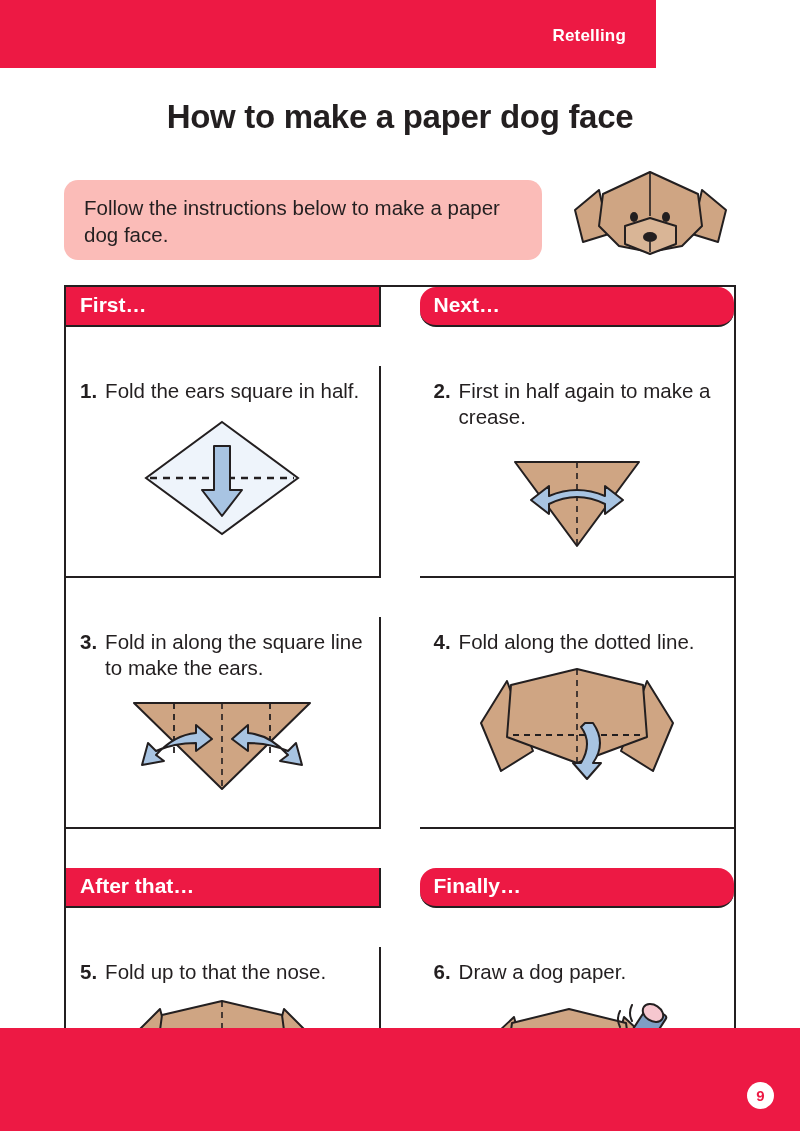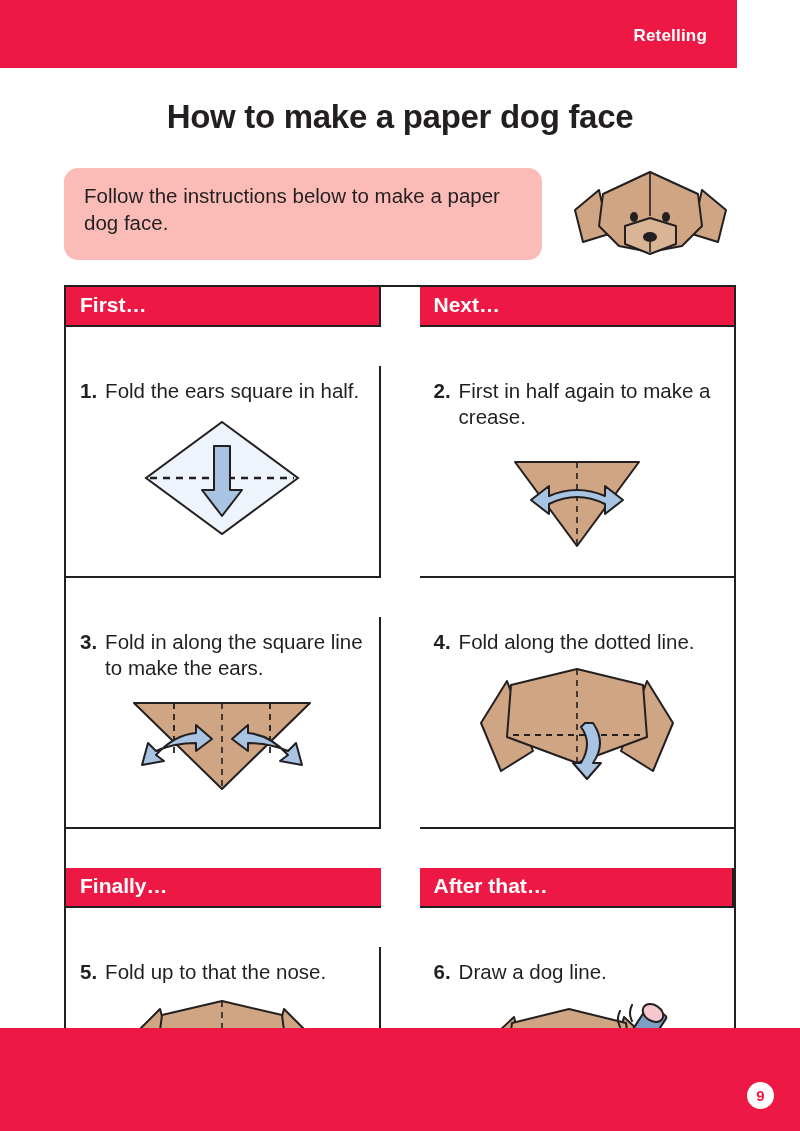--- a/index.html
+++ b/index.html
@@ -16,21 +16,21 @@
   }
   .page {
     position: absolute;
     inset: 0;
     background: #ffffff;
   }
   
   .top-band {
     position: absolute;
     top: 0; left: 0;
-    width: 737px;
+    width: 656px;
     height: 68px;
     background: #ed1944;
   }
   .top-band-label {
     position: absolute;
     right: 30px;
     top: 26px;
     color: #ffffff;
     font-size: 17px;
     font-weight: bold;
@@ -68,23 +68,23 @@
     text-align: center;
     font-size: 33px;
     font-weight: bold;
     color: #231f20;
     letter-spacing: -0.3px;
   }
   
   .intro-box {
     position: absolute;
     left: 64px;
-    top: 168px;
+    top: 180px;
     width: 478px;
-    height: 92px;
+    height: 80px;
     background: #fbbcb8;
     border-radius: 14px;
     box-sizing: border-box;
     padding: 14px 20px;
     color: #231f20;
     font-size: 20.5px;
     line-height: 1.33;
   }
   
   .header-dog {
@@ -110,21 +110,21 @@
     background: #ed1944;
     color: #ffffff;
     font-size: 21px;
     font-weight: bold;
     padding: 6px 14px 8px 14px;
     box-sizing: border-box;
     height: 40px;
     border-right: 2px solid #231f20;
     border-bottom: 2px solid #231f20;
   }
-  .hdr.right { border-right: none; }
+  .hdr.right { border-right: none; border-radius: 16px; }
   .cell {
     box-sizing: border-box;
     border-right: 2px solid #231f20;
     border-bottom: 2px solid #231f20;
     padding: 12px 14px 6px 14px;
     position: relative;
     min-height: 208px;
   }
   .cell.right { border-right: none; }
   .row-last .cell { border-bottom: none; }
@@ -254,22 +254,22 @@
           </g>
           <line x1="110" y1="10" x2="110" y2="104" stroke="#231f20" stroke-width="1.6" stroke-dasharray="6 5"></line>
           <line x1="46" y1="76" x2="176" y2="76" stroke="#231f20" stroke-width="1.8" stroke-dasharray="6 5"></line>
           <g fill="#a8c4e2" stroke="#231f20" stroke-width="2" stroke-linejoin="round">
             <path d="M118 64 L126 64 Q140 84 126 104 L134 104 L120 120 L106 104 L114 104 Q126 84 114 68 Z"></path>
           </g>
         </svg>
       </div>
     </div>
 
+    <div class="hdr">After that…</div>
     <div class="hdr right">Finally…</div>
-    <div class="hdr">After that…</div>
 
     <div class="row-last" style="display:contents">
       <div class="cell tall" style="border-bottom:none">
         <div class="step-line">
           <span class="step-num">5.</span>
           <span class="step-text">Fold up to that the nose.</span>
         </div>
         <div class="figure">
           <svg viewBox="0 0 220 140" width="220" height="140">
             <g stroke="#231f20" stroke-width="2" stroke-linejoin="round" fill="#cfa583">
@@ -282,21 +282,21 @@
             <g fill="#a8c4e2" stroke="#231f20" stroke-width="2" stroke-linejoin="round">
               <path d="M100 122 L100 112 Q92 100 104 94 L96 90 L116 82 L118 104 L110 98 Q104 104 110 112 L110 122 Z"></path>
             </g>
           </svg>
         </div>
       </div>
 
       <div class="cell right tall" style="border-bottom:none">
         <div class="step-line">
           <span class="step-num">6.</span>
-          <span class="step-text">Draw a dog line.</span>
+          <span class="step-text">Draw a dog paper.</span>
         </div>
         <div class="figure">
           <svg viewBox="0 0 250 140" width="250" height="140">
             <g stroke="#231f20" stroke-width="2" stroke-linejoin="round" fill="#cfa583">
               <path d="M62 28 L30 58 L42 112 L80 94 Z"></path>
               <path d="M172 28 L204 58 L192 112 L154 94 Z"></path>
               <path d="M117 20 L60 34 L54 78 L80 104 L117 114 L154 104 L180 78 L174 34 Z"></path>
               <path d="M88 90 L117 82 L146 90 L146 116 L117 126 L88 116 Z" fill="#d9b596"></path>
             </g>
             <g fill="#231f20">

